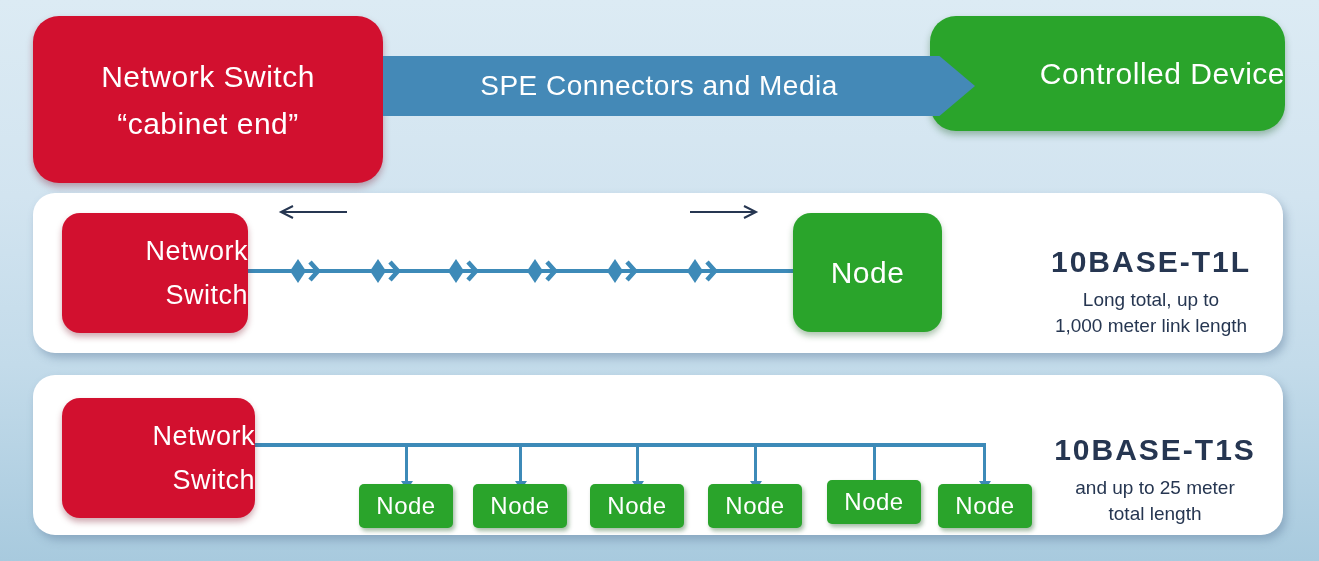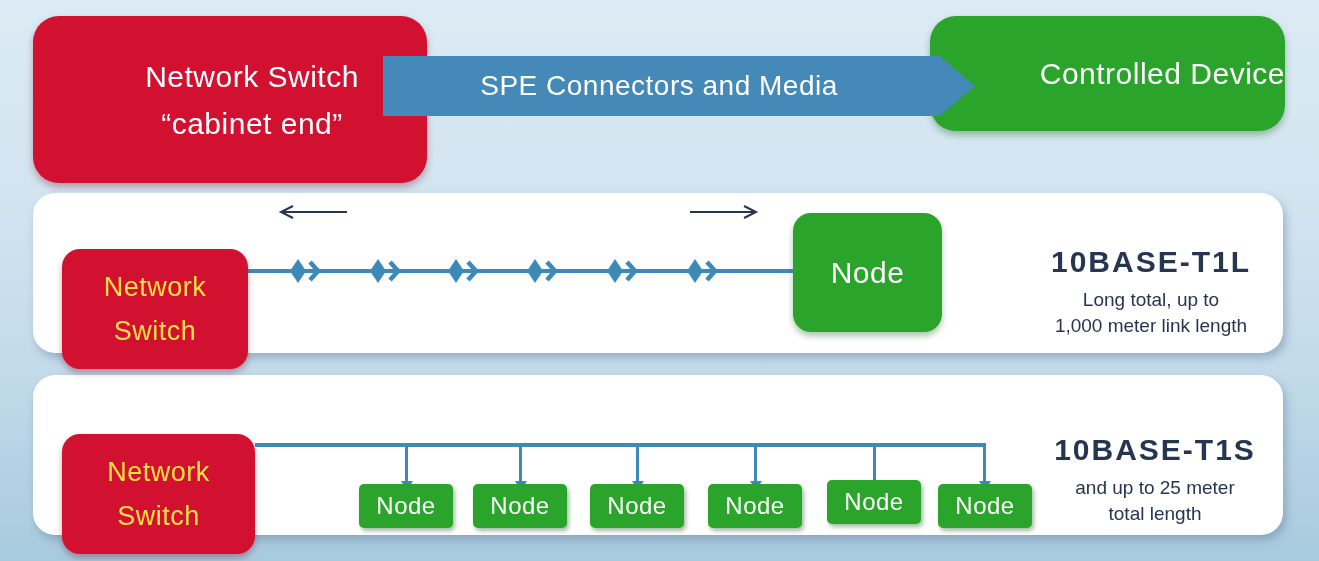--- a/index.html
+++ b/index.html
@@ -8,39 +8,39 @@
     background:linear-gradient(180deg,#dcebf4 0%,#d2e4f0 35%,#c3dbea 65%,#a8cade 100%);
     font-family:"Liberation Sans",sans-serif;
   }
   .abs{position:absolute;}
   
   .bigbox{
     border-radius:26px;display:flex;flex-direction:column;justify-content:center;
     align-items:center;color:#fff;text-align:center;letter-spacing:.5px;
   }
   .bigbox .l1,.bigbox .l2{font-size:30px;line-height:47px;}
-  .redbg{background:#d2102f;box-shadow:0 4px 7px rgba(120,15,35,.35);padding-left:44px;}
+  .redbg{background:#d2102f;box-shadow:0 4px 7px rgba(120,15,35,.35);}
   .greenbg{background:#2aa42b;box-shadow:0 4px 7px rgba(20,90,25,.35);}
   
   .spe-arrow{
     left:383px;top:56px;width:592px;height:60px;background:#4489b7;
     clip-path:polygon(0 0,94% 0,100% 50%,94% 100%,0 100%);
     display:flex;align-items:center;justify-content:center;z-index:3;
   }
   .spe-arrow span{color:#fff;font-size:28px;letter-spacing:.5px;padding-right:40px;}
   
   .panel{
     left:33px;width:1250px;height:160px;background:#ffffff;border-radius:22px;
     box-shadow:3px 5px 8px rgba(95,125,155,.45);
   }
   
   .medbox{
     border-radius:18px;display:flex;flex-direction:column;justify-content:center;
-    align-items:center;color:#fde047;text-align:center;letter-spacing:.5px;
-    box-shadow:0 4px 6px rgba(120,15,35,.35);background:#d2102f;z-index:2;margin-top:36px;
+    align-items:flex-end;color:#ffffff;text-align:center;letter-spacing:.5px;
+    box-shadow:0 4px 6px rgba(120,15,35,.35);background:#d2102f;z-index:2;
   }
   .medbox .l1,.medbox .l2{font-size:27px;line-height:44px;}
   .nodebox{
     border-radius:18px;display:flex;justify-content:center;align-items:center;
     color:#fff;font-size:30px;letter-spacing:.5px;background:#2aa42b;
     box-shadow:0 4px 6px rgba(20,90,25,.35);z-index:2;
   }
   .hline{background:#3d8ab8;height:4px;z-index:1;}
   .connector{width:32px;height:28px;z-index:2;}
   .capslabel{

